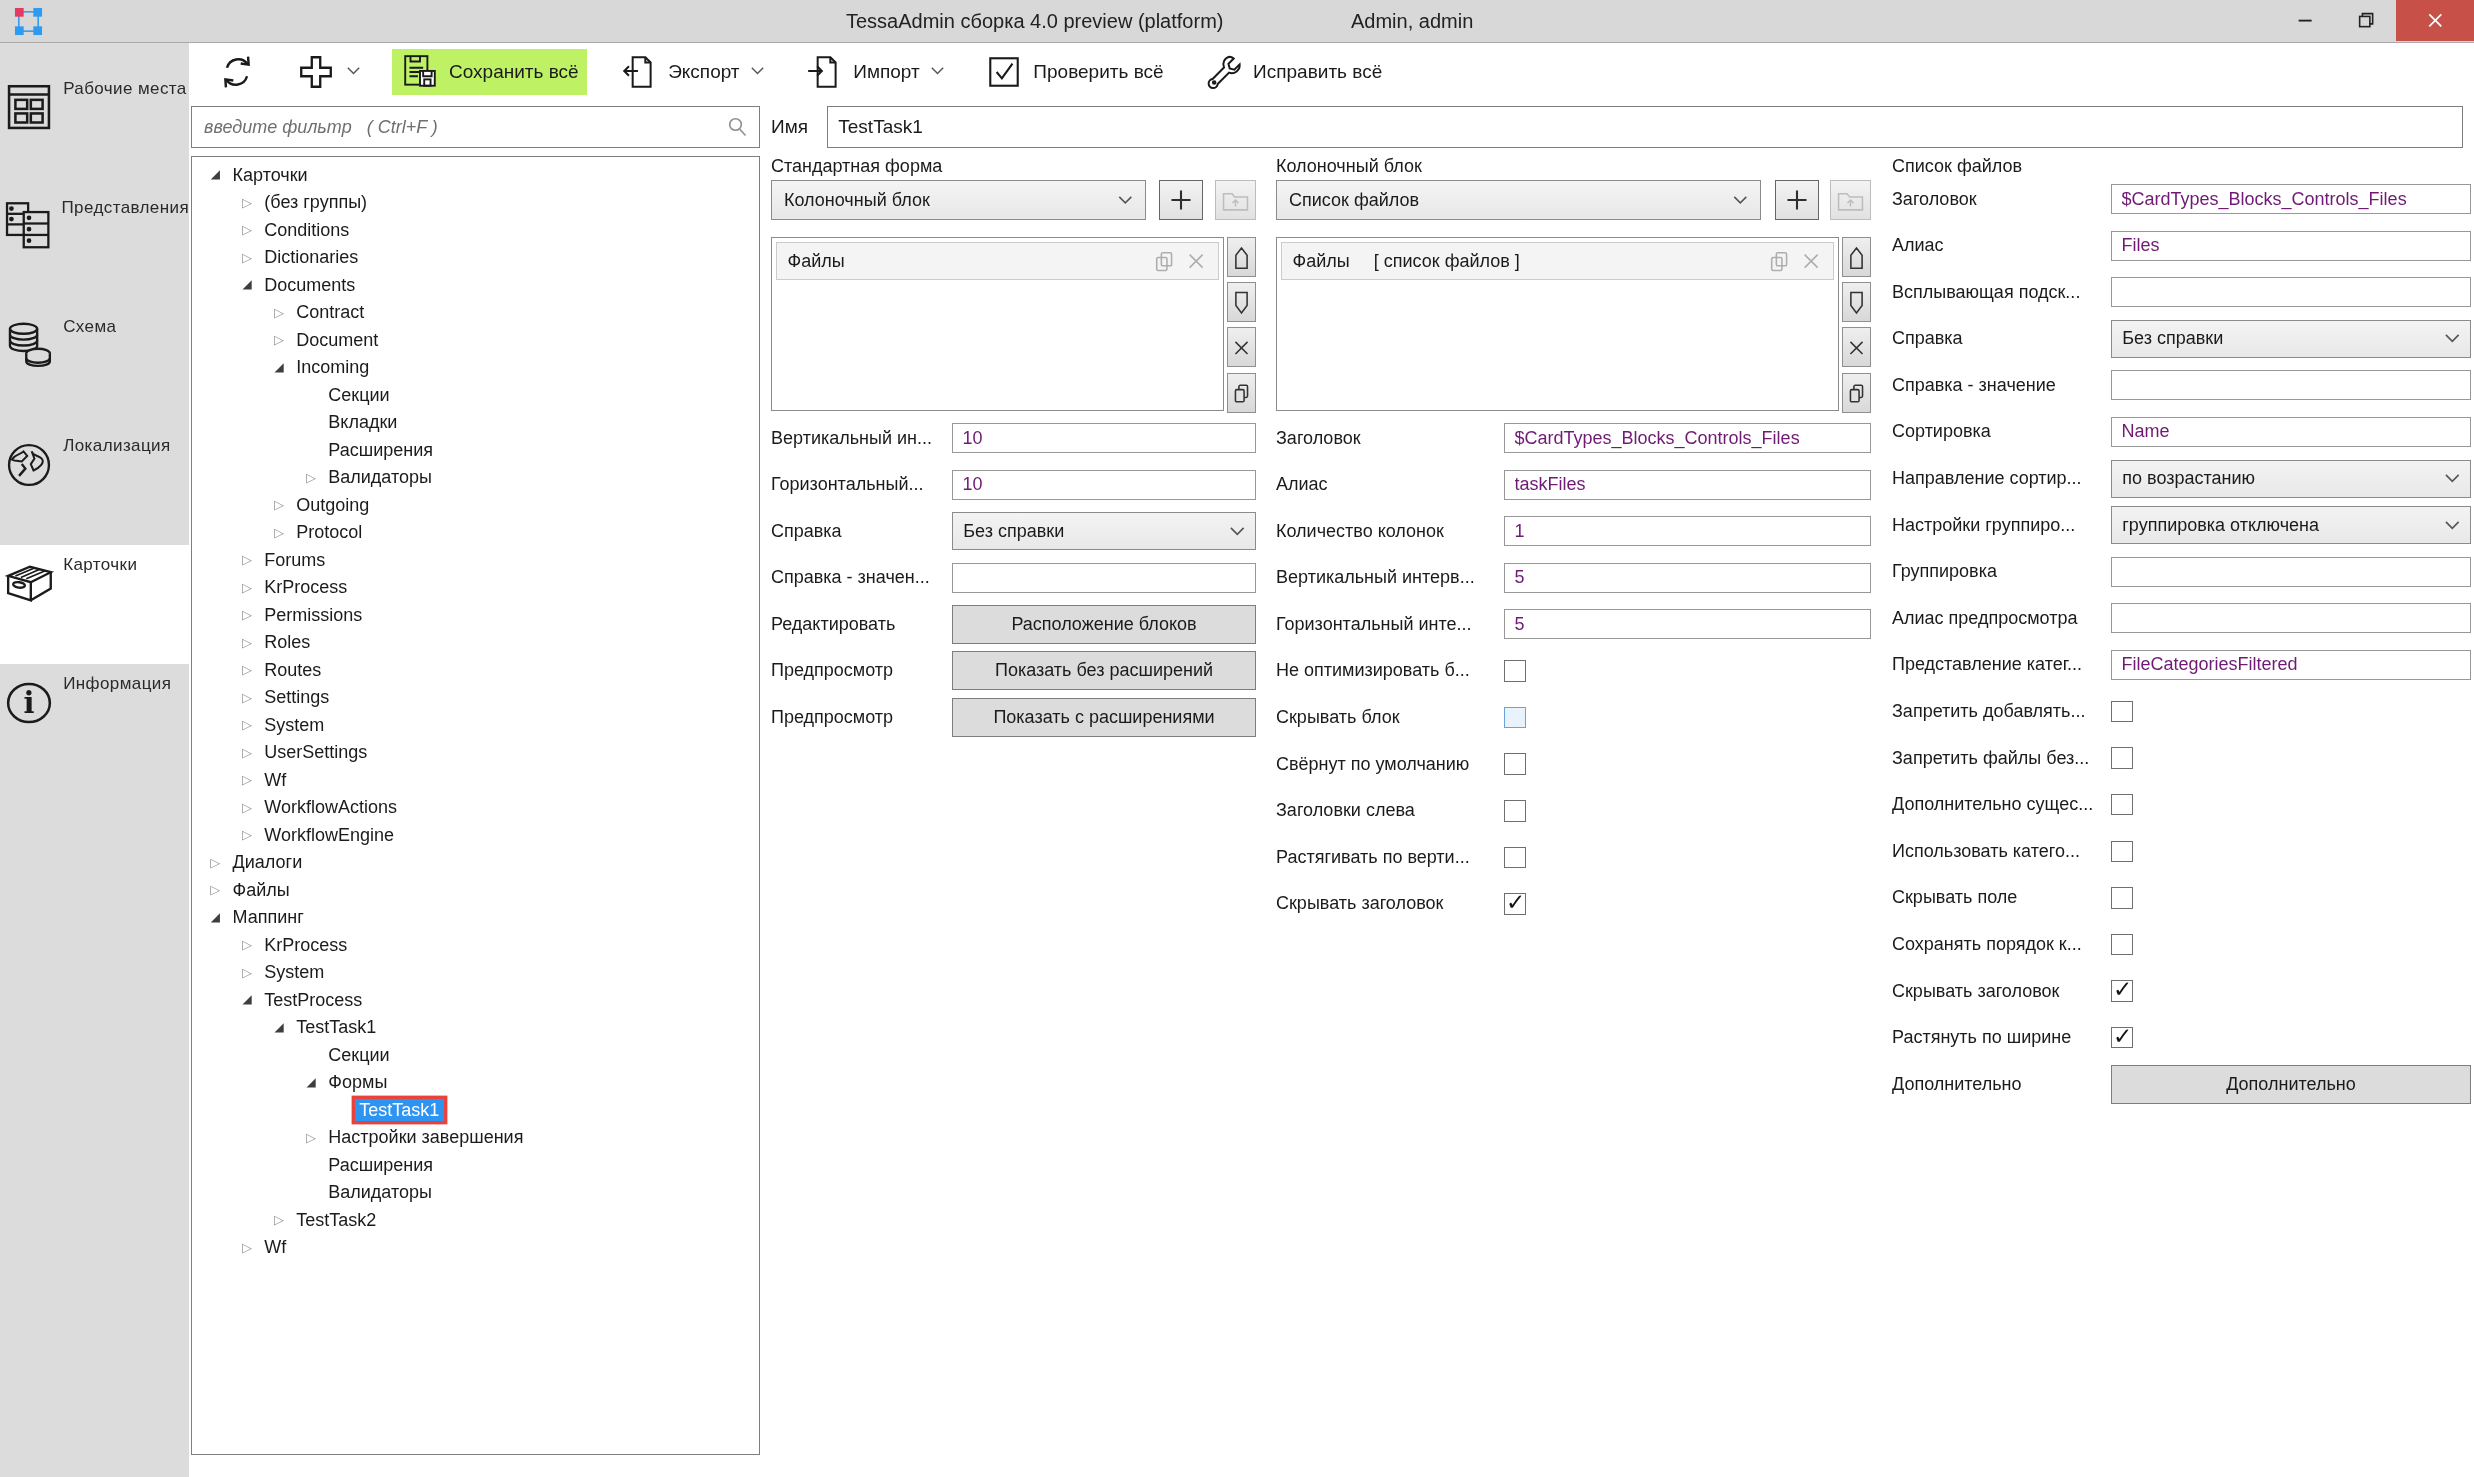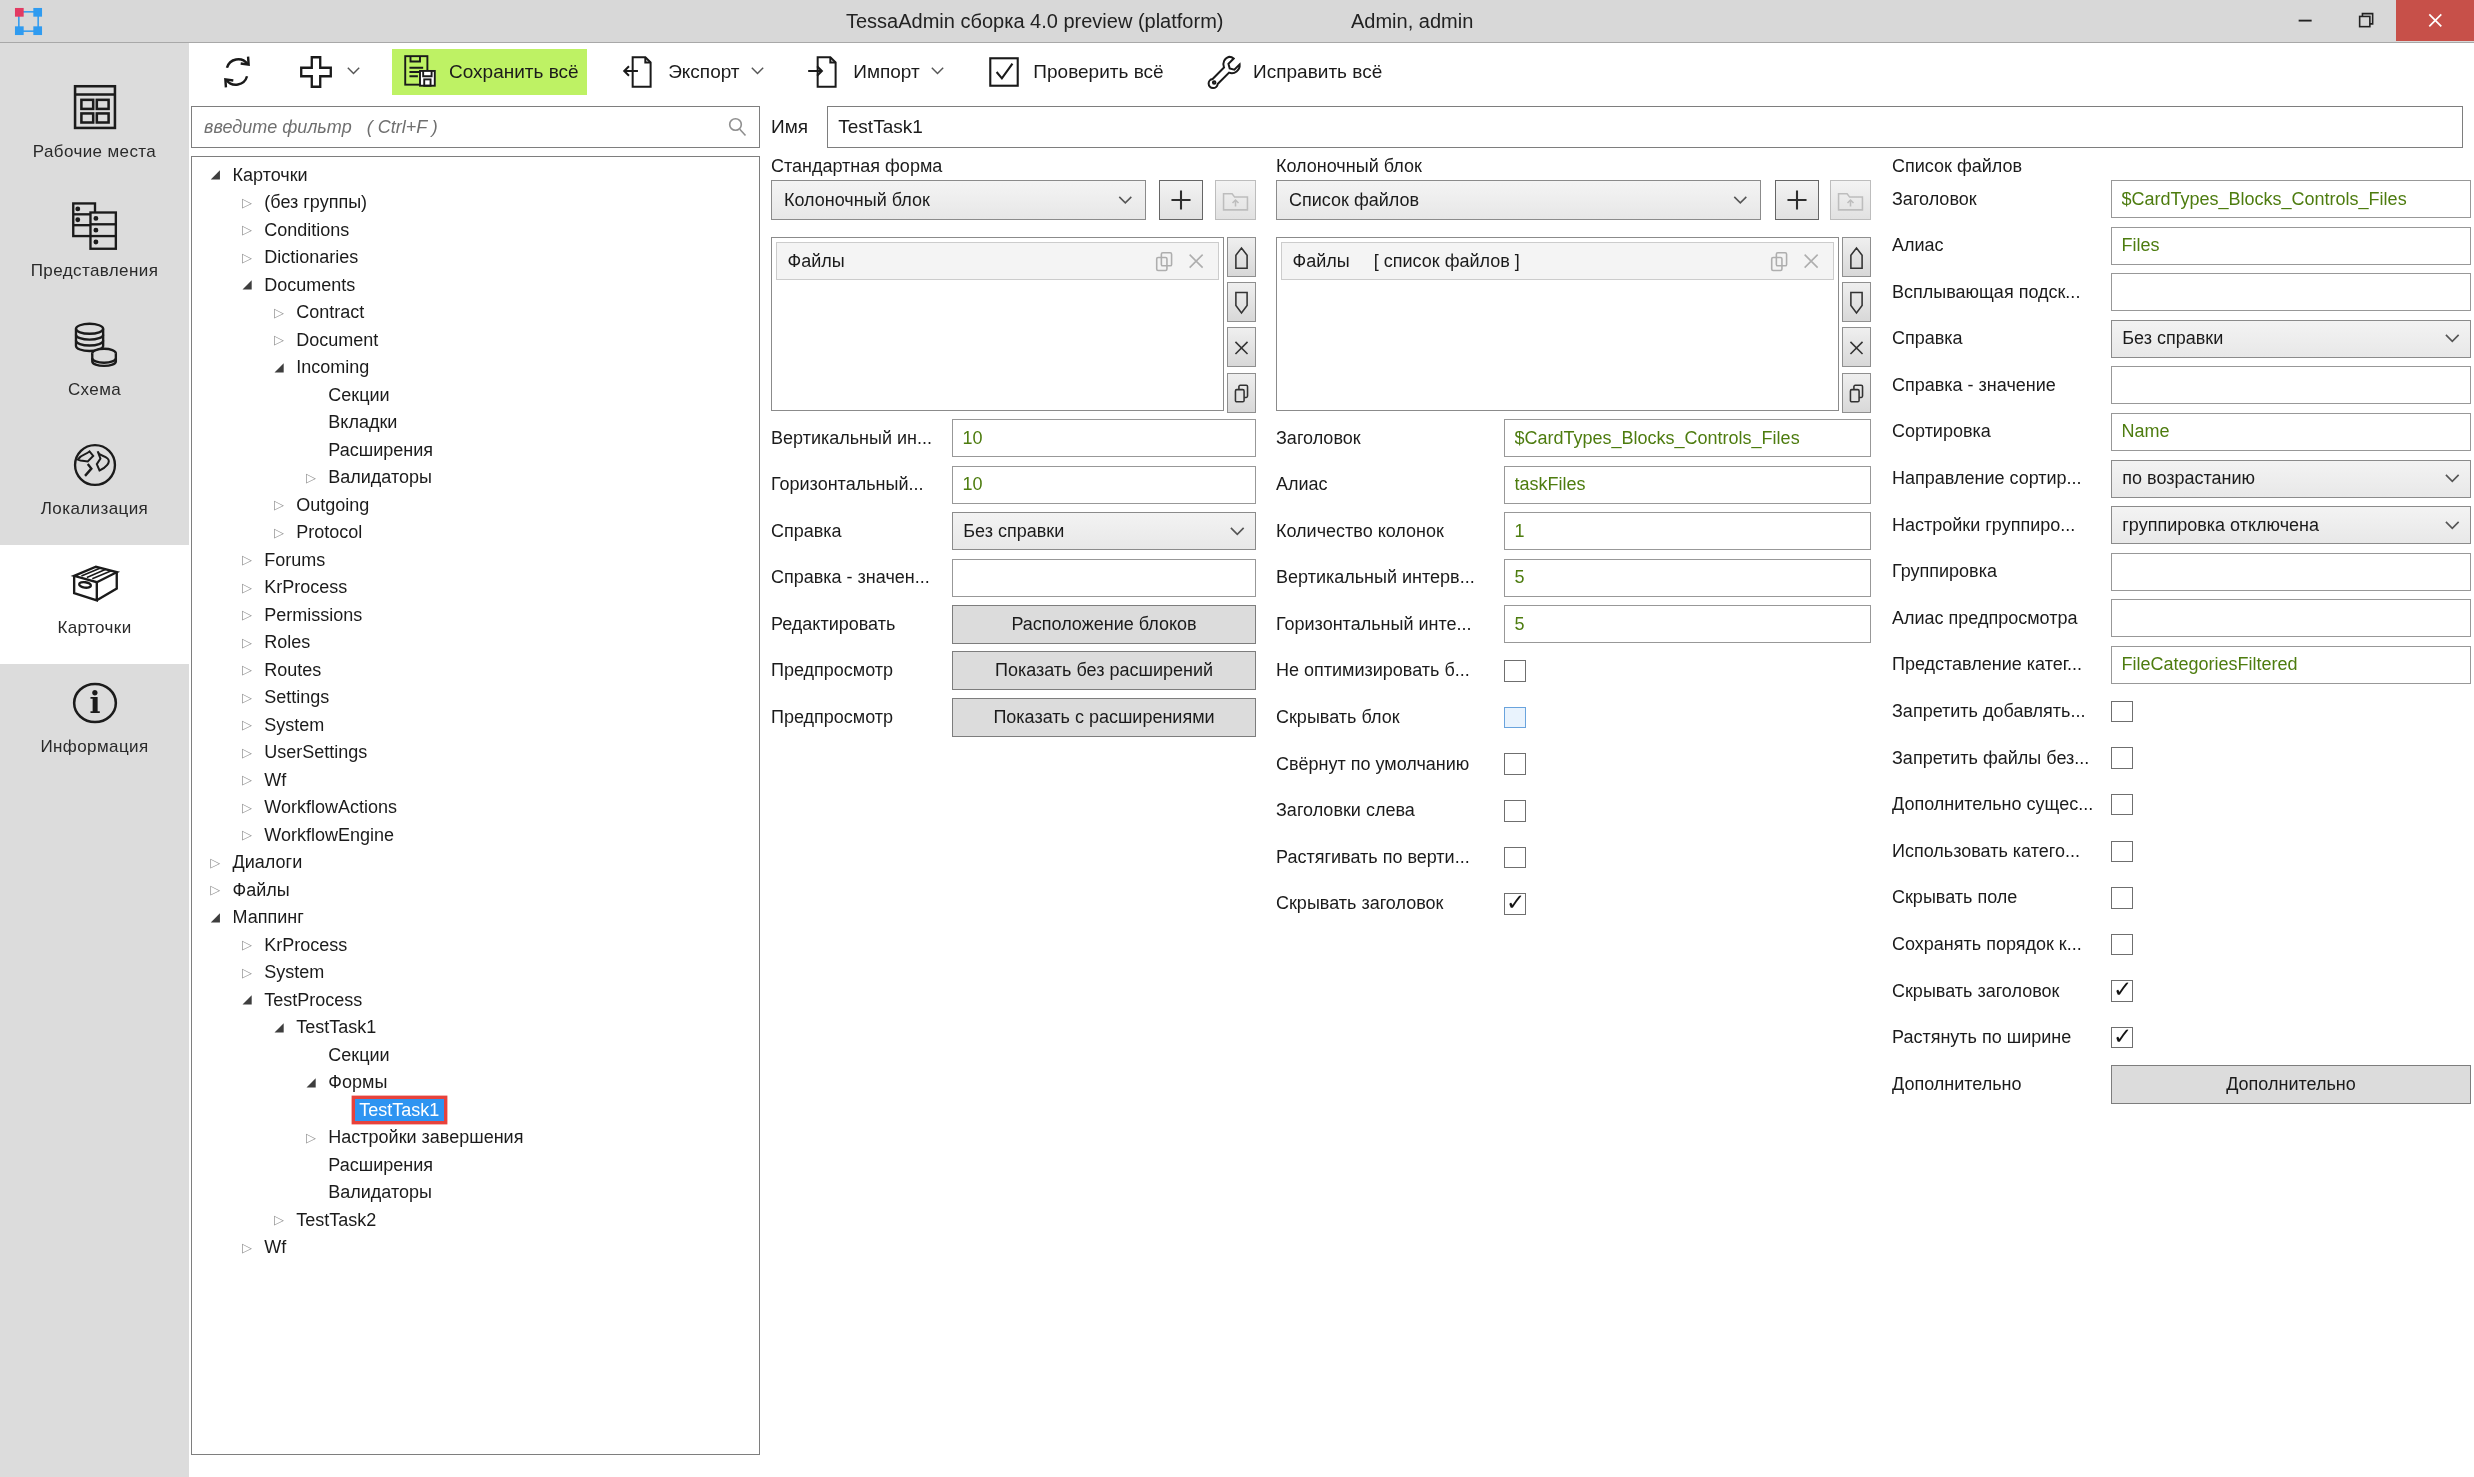--- a/index.html
+++ b/index.html
@@ -10,21 +10,21 @@
   #titlebar{position:absolute;left:0;top:0;width:2475px;height:43px;background:#d8d8d8;border-bottom:1.7px solid #a8a8a8}
   #logo{position:absolute;left:13.7px;top:6.9px;width:29px;height:29px}
   #win-title{position:absolute;left:846px;top:0;height:43px;line-height:43px;font-size:20px;color:#222}
   #win-user{position:absolute;left:1351px;top:0;height:43px;line-height:43px;font-size:20px;color:#222}
   .win-btn{position:absolute;top:0;height:41px;display:flex;align-items:center;justify-content:center;color:#222}
   #btn-min{left:2275px;width:60px}
   #btn-max{left:2336px;width:60px}
   #btn-close{left:2396px;width:79px;background:#c75049;color:#fff}
   
   #sidebar{position:absolute;left:0;top:43px;width:189px;height:1435px;background:#dcdcdc;padding-top:26px}
-  .sb-item{height:119px;padding-top:10.3px;display:flex;flex-direction:column;align-items:center;gap:5.2px}
+  .sb-item{height:119px;padding-top:10.3px;display:flex;flex-direction:row;gap:5.2px}
   .sb-item.selected{background:#fff}
   .sb-icon{width:58px;height:58px;color:#1b1b1b}
   .sb-label{font-size:17px;letter-spacing:0.4px;color:#2a2a2a}
   
   #toolbar{position:absolute;left:189px;top:43px;width:2286px;height:57px;background:#fff;display:flex;align-items:center;padding-left:20.6px;gap:24px}
   .tbar-item{display:flex;align-items:center;gap:10.3px;font-size:19px;height:46px;padding:0 8.6px;white-space:nowrap}
   .tbar-item.hl{background:#bef264}
   .tbar-icon{width:38px;height:38px;color:#1a1a1a}
   .caret-ic{width:13px;height:8.6px;color:#555;margin-left:0.9px}
   
@@ -65,21 +65,21 @@
   .sbtn .ic{width:19px;height:24px}
   
   .fields{position:absolute}
   #f1{left:771px;top:419px;width:485px}
   #f2{left:1276px;top:419px;width:595px}
   #f3{left:1892px;top:180px;width:579px}
   .frow{display:flex;align-items:center;height:38px;margin-bottom:8.6px}
   .flabel{font-size:18px;white-space:nowrap;overflow:hidden;flex:none}
   #f1 .flabel{width:181px} #f2 .flabel{width:228px} #f3 .flabel{width:219px}
   .ctl{flex:1;height:38px;display:flex;align-items:center;min-width:0}
-  input.ti{flex:1;height:38px;border:0.9px solid #989898;font-size:18px;padding:0 9.5px;font-family:inherit;color:#4d7c0f;min-width:0;outline:none}
+  input.ti{flex:1;height:30px;border:0.9px solid #989898;font-size:18px;padding:0 9.5px;font-family:inherit;color:#701a75;min-width:0;outline:none}
   .tsel{flex:1;height:38px;border:0.9px solid #8b8b8b;background:linear-gradient(#f3f3f3,#e8e8e8);display:flex;align-items:center;justify-content:space-between;font-size:18px;padding:0 10.3px}
   .tbtnc{flex:1;height:39px;border:0.9px solid #7d7d7d;background:#dcdcdc;display:flex;align-items:center;justify-content:center;font-size:18px}
   .cb{width:21.5px;height:21.5px;border:1.7px solid #6f6f6f;background:#fff;position:relative;flex:none}
   .cb.checked::after{content:"✓";position:absolute;left:0.9px;top:-5.2px;font-size:23px;font-weight:bold;color:#141414}
   .cb.focus{border-color:#69a3dd;background:#e9f3fd}
   .dots-btn{width:32px;height:38px;margin-left:4.3px;border:0.9px solid #8b8b8b;background:#e0e0e0;display:flex;align-items:center;justify-content:center;font-size:18px;flex:none}
 </style>
 </head>
 <body>
 

